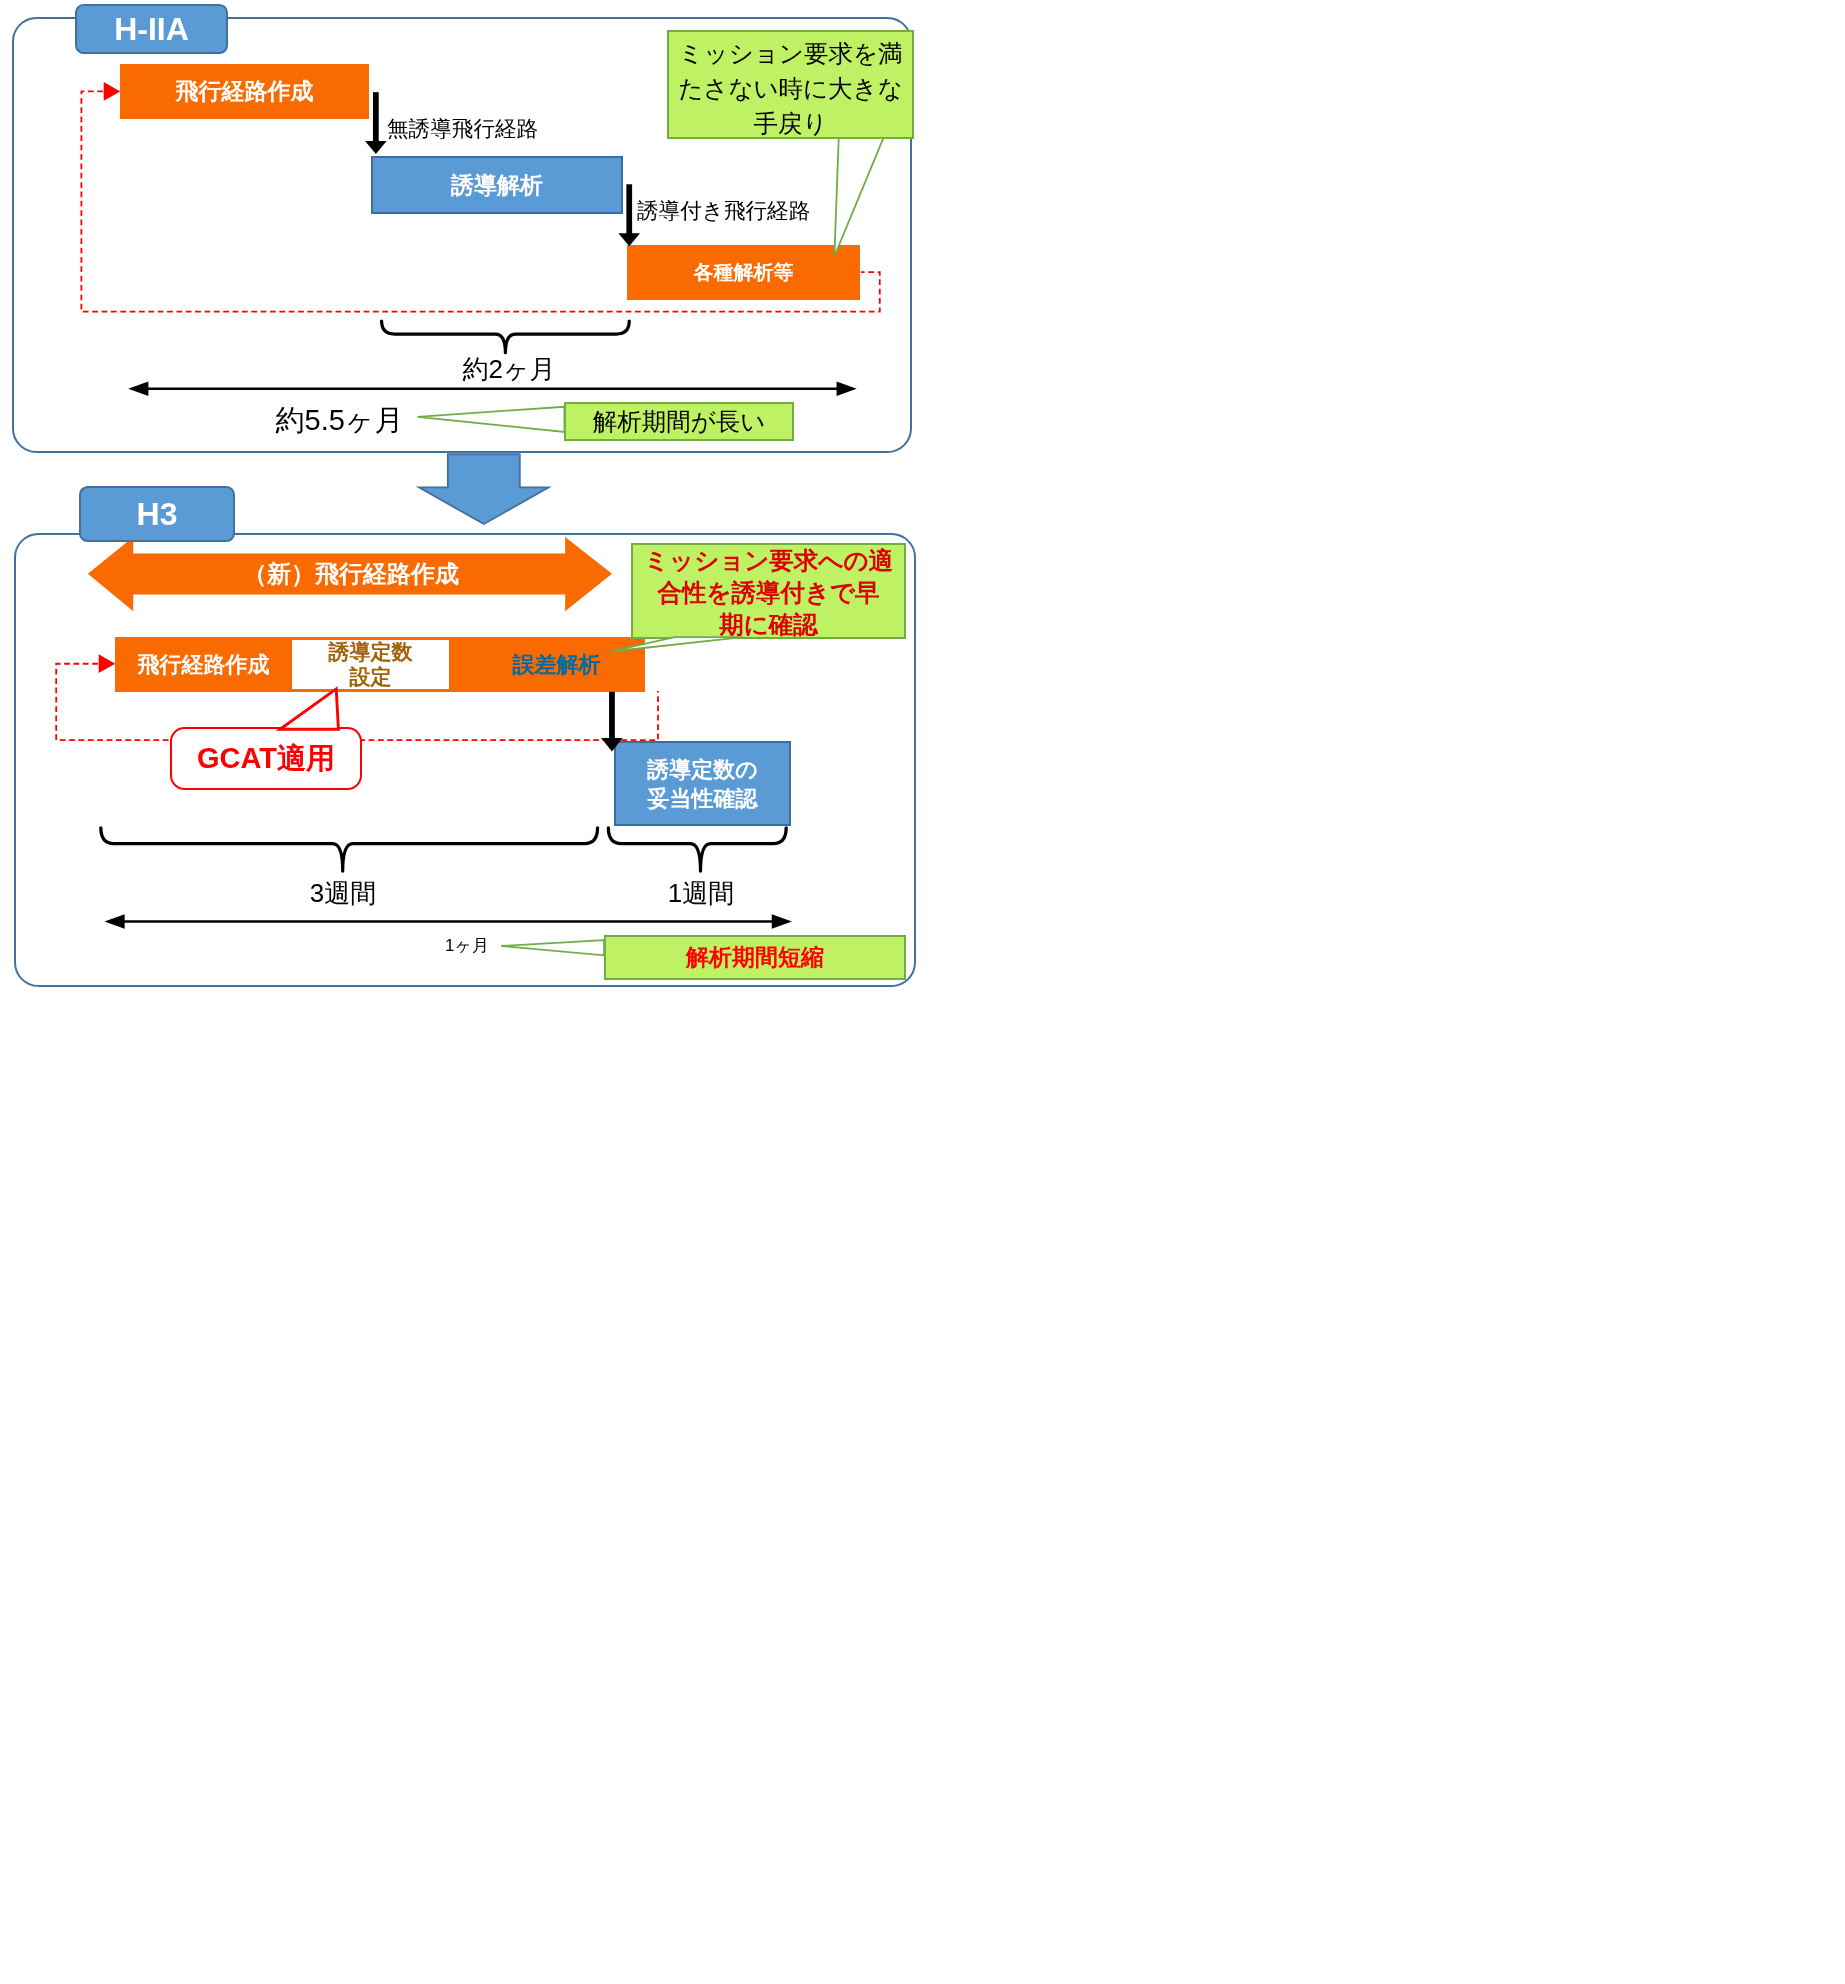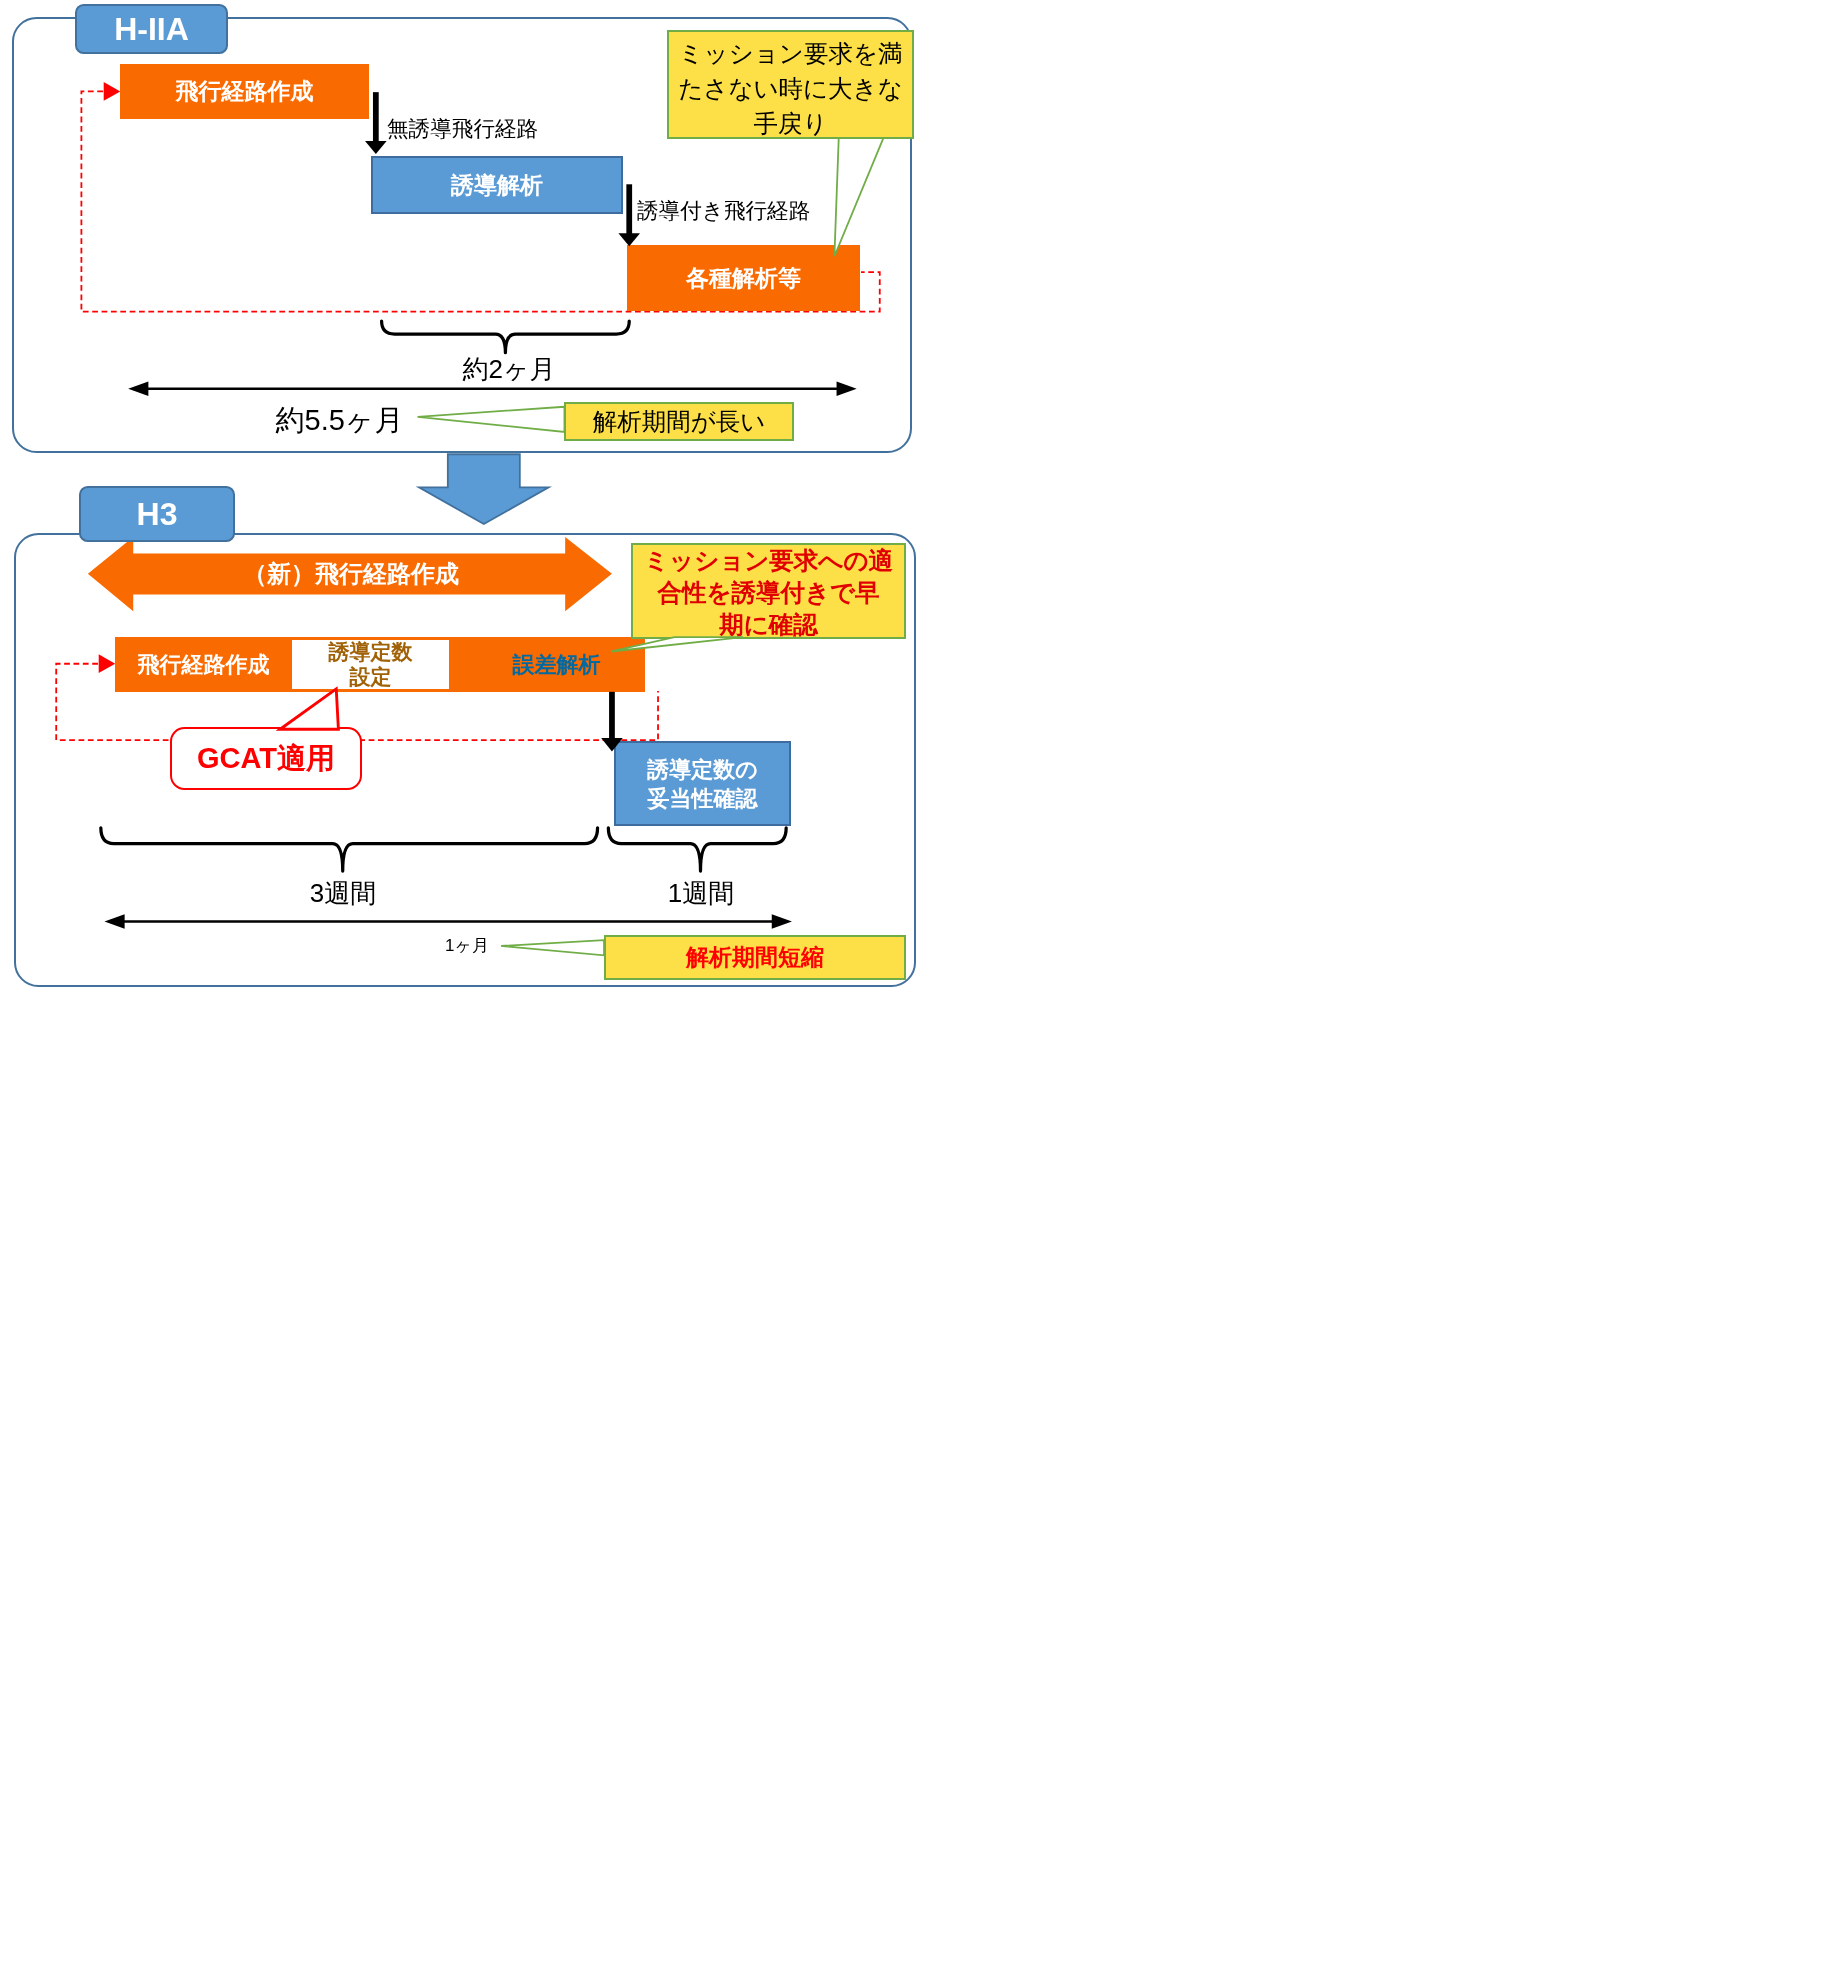--- a/index.html
+++ b/index.html
@@ -7,21 +7,21 @@
     position:relative;width:923px;height:992px;background:#ffffff;overflow:hidden;
     font-family:"Liberation Sans","DejaVu Sans",sans-serif;
   }
   .abs{position:absolute;box-sizing:border-box;}
   .flex{display:flex;align-items:center;justify-content:center;text-align:center;}
   .container{border:2.2px solid #41719C;border-radius:24.5px;background:transparent;}
   .tag{background:#5B9BD5;border:2.2px solid #41719C;border-radius:8.6px;color:#fff;
        font-size:32px;font-weight:600;}
   .box-orange{background:#F96B00;color:#fff;font-weight:bold;}
   .box-blue{background:#5B9BD5;border:2.2px solid #3E6C9E;color:#fff;font-weight:bold;}
-  .callout-green{background:#fde047;border:2.2px solid #70AD47;color:#000;}
+  .callout-green{background:#bef264;border:2.2px solid #70AD47;color:#000;}
   .callout-red-text{color:#E00000;font-weight:bold;}
   .lbl{color:#000;}
   svg{position:absolute;left:0;top:0;pointer-events:none;}
 </style>
 </head>
 <body>
 
 <div id="stage">
 
   <svg width="923" height="992" viewBox="0 0 1282 1378">
@@ -57,21 +57,21 @@
   <div class="abs tag flex" style="left:75px;top:4.3px;width:153px;height:50px;">H-IIA</div>
 
   <div class="abs box-orange flex" style="left:120px;top:64px;width:249px;height:55px;font-size:23px;">飛行経路作成</div>
 
   <div class="abs lbl" style="left:387px;top:114px;font-size:21.6px;">無誘導飛行経路</div>
 
   <div class="abs box-blue flex" style="left:371px;top:156px;width:252px;height:58px;font-size:23px;">誘導解析</div>
 
   <div class="abs lbl" style="left:637px;top:196px;font-size:21.6px;">誘導付き飛行経路</div>
 
-  <div class="abs box-orange flex" style="left:627px;top:245px;width:233px;height:66px;font-size:23px;">各種解析等</div>
+  <div class="abs box-orange flex" style="left:627px;top:245px;width:233px;height:55px;font-size:20px;">各種解析等</div>
 
   <div class="abs callout-green" style="left:667px;top:30px;width:247px;height:109px;padding-top:3.6px;
        font-size:24.5px;line-height:35px;text-align:center;">
     <div>ミッション要求を満</div>
     <div>たさない時に大きな</div>
     <div>手戻り</div>
   </div>
 
   <div class="abs lbl flex" style="left:437px;top:353px;width:144px;height:32px;font-size:26px;">約2ヶ月</div>
   <div class="abs lbl flex" style="left:246px;top:403px;width:187px;height:36px;font-size:29px;">約5.5ヶ月</div>

